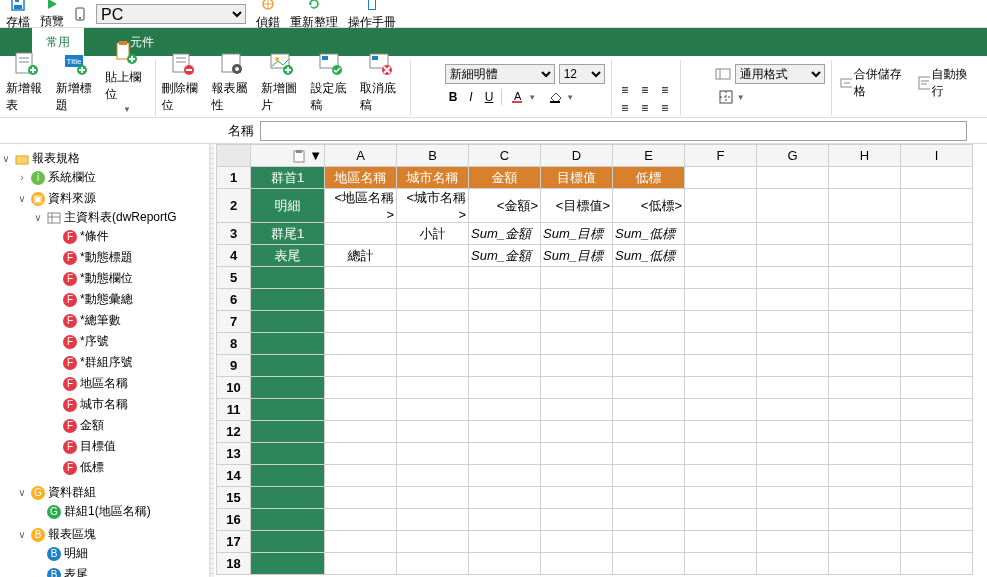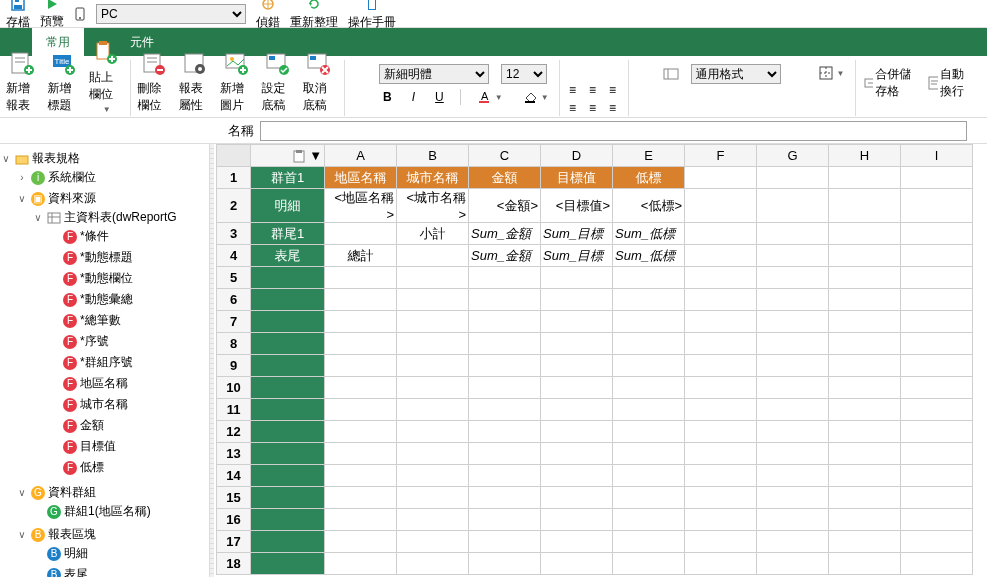--- a/index.html
+++ b/index.html
@@ -19,21 +19,21 @@
   padding: 0 6px;
   border-bottom: 1px solid #dcdcdc;
   gap: 10px;
 }
 .tb-item { display: inline-flex; align-items: center; gap: 3px; cursor: pointer; color: #000; flex-direction: column; }
 .tb-item svg { display: block; }
 .device-select {
   border: 1px solid #a0a0a0;
   height: 20px;
   width: 150px;
-  font-size: 12px;
+  font-size: 16px;
 }
 .tab-strip {
   background: #267a4b;
   height: 28px;
   display: flex;
 }
 .tab {
   padding: 0 14px;
   line-height: 28px;
   color: #fff;
@@ -47,21 +47,21 @@
   height: 62px;
   border-bottom: 1px solid #dcdcdc;
   padding: 4px 4px 0 4px;
   gap: 4px;
 }
 .ribbon-grp { display: flex; align-items: flex-end; gap: 4px; border-right: 1px solid #dcdcdc; padding-right: 6px; height: 56px; }
 .rbtn { display: flex; flex-direction: column; align-items: center; cursor: pointer; padding: 2px; font-size: 12px; gap: 2px; }
 .rbtn .ic { width: 28px; height: 28px; display:flex; align-items:center; justify-content:center; position:relative; }
 .rbtn-sm { cursor: pointer; display:flex; align-items:center; gap:2px; font-size:12px; padding: 2px 4px; }
 .drop::after { content:"▼"; font-size:8px; color:#666; margin-left:2px; }
-.font-row { display:flex; align-items:center; gap:12px;margin-left:30px; }
+.font-row { display:flex; align-items:center; gap:4px;margin-left:30px; }
 .font-select { height:20px; border:1px solid #a0a0a0; font-size:12px; }
 .align-group { display:flex; flex-direction:column; gap:2px; }
 .align-row { display:flex; gap:2px; }
 .align-btn { width:18px; height:16px; display:flex; align-items:center; justify-content:center; cursor:pointer; }
 .name-bar {
   height: 26px;
   display:flex;
   align-items:center;
   border-bottom: 1px solid #dcdcdc;
   padding: 0 20px;
@@ -290,21 +290,21 @@
         <div class="align-btn">≡</div>
         <div class="align-btn">≡</div>
       </div>
       <div class="align-row">
         <div class="align-btn">≡</div>
         <div class="align-btn">≡</div>
         <div class="align-btn">≡</div>
       </div>
     </div>
   </div>
-  <div class="ribbon-grp" style="flex-direction:row; align-items:flex-start; gap:4px; padding-top:4px;">
+  <div class="ribbon-grp" style="flex-direction:column; align-items:flex-start; gap:4px; padding-top:4px;">
     <div class="font-row">
       <svg width="16" height="16">
           <rect x="1" y="3" width="14" height="10" fill="none" stroke="#888"></rect>
           <line x1="5" y1="3" x2="5" y2="13" stroke="#888"></line>
         </svg>
       <select class="font-select" style="width:90px;"><option>通用格式</option></select>
     </div>
     <div class="font-row">
       <span class="rbtn-sm drop">
         <svg width="14" height="14">

